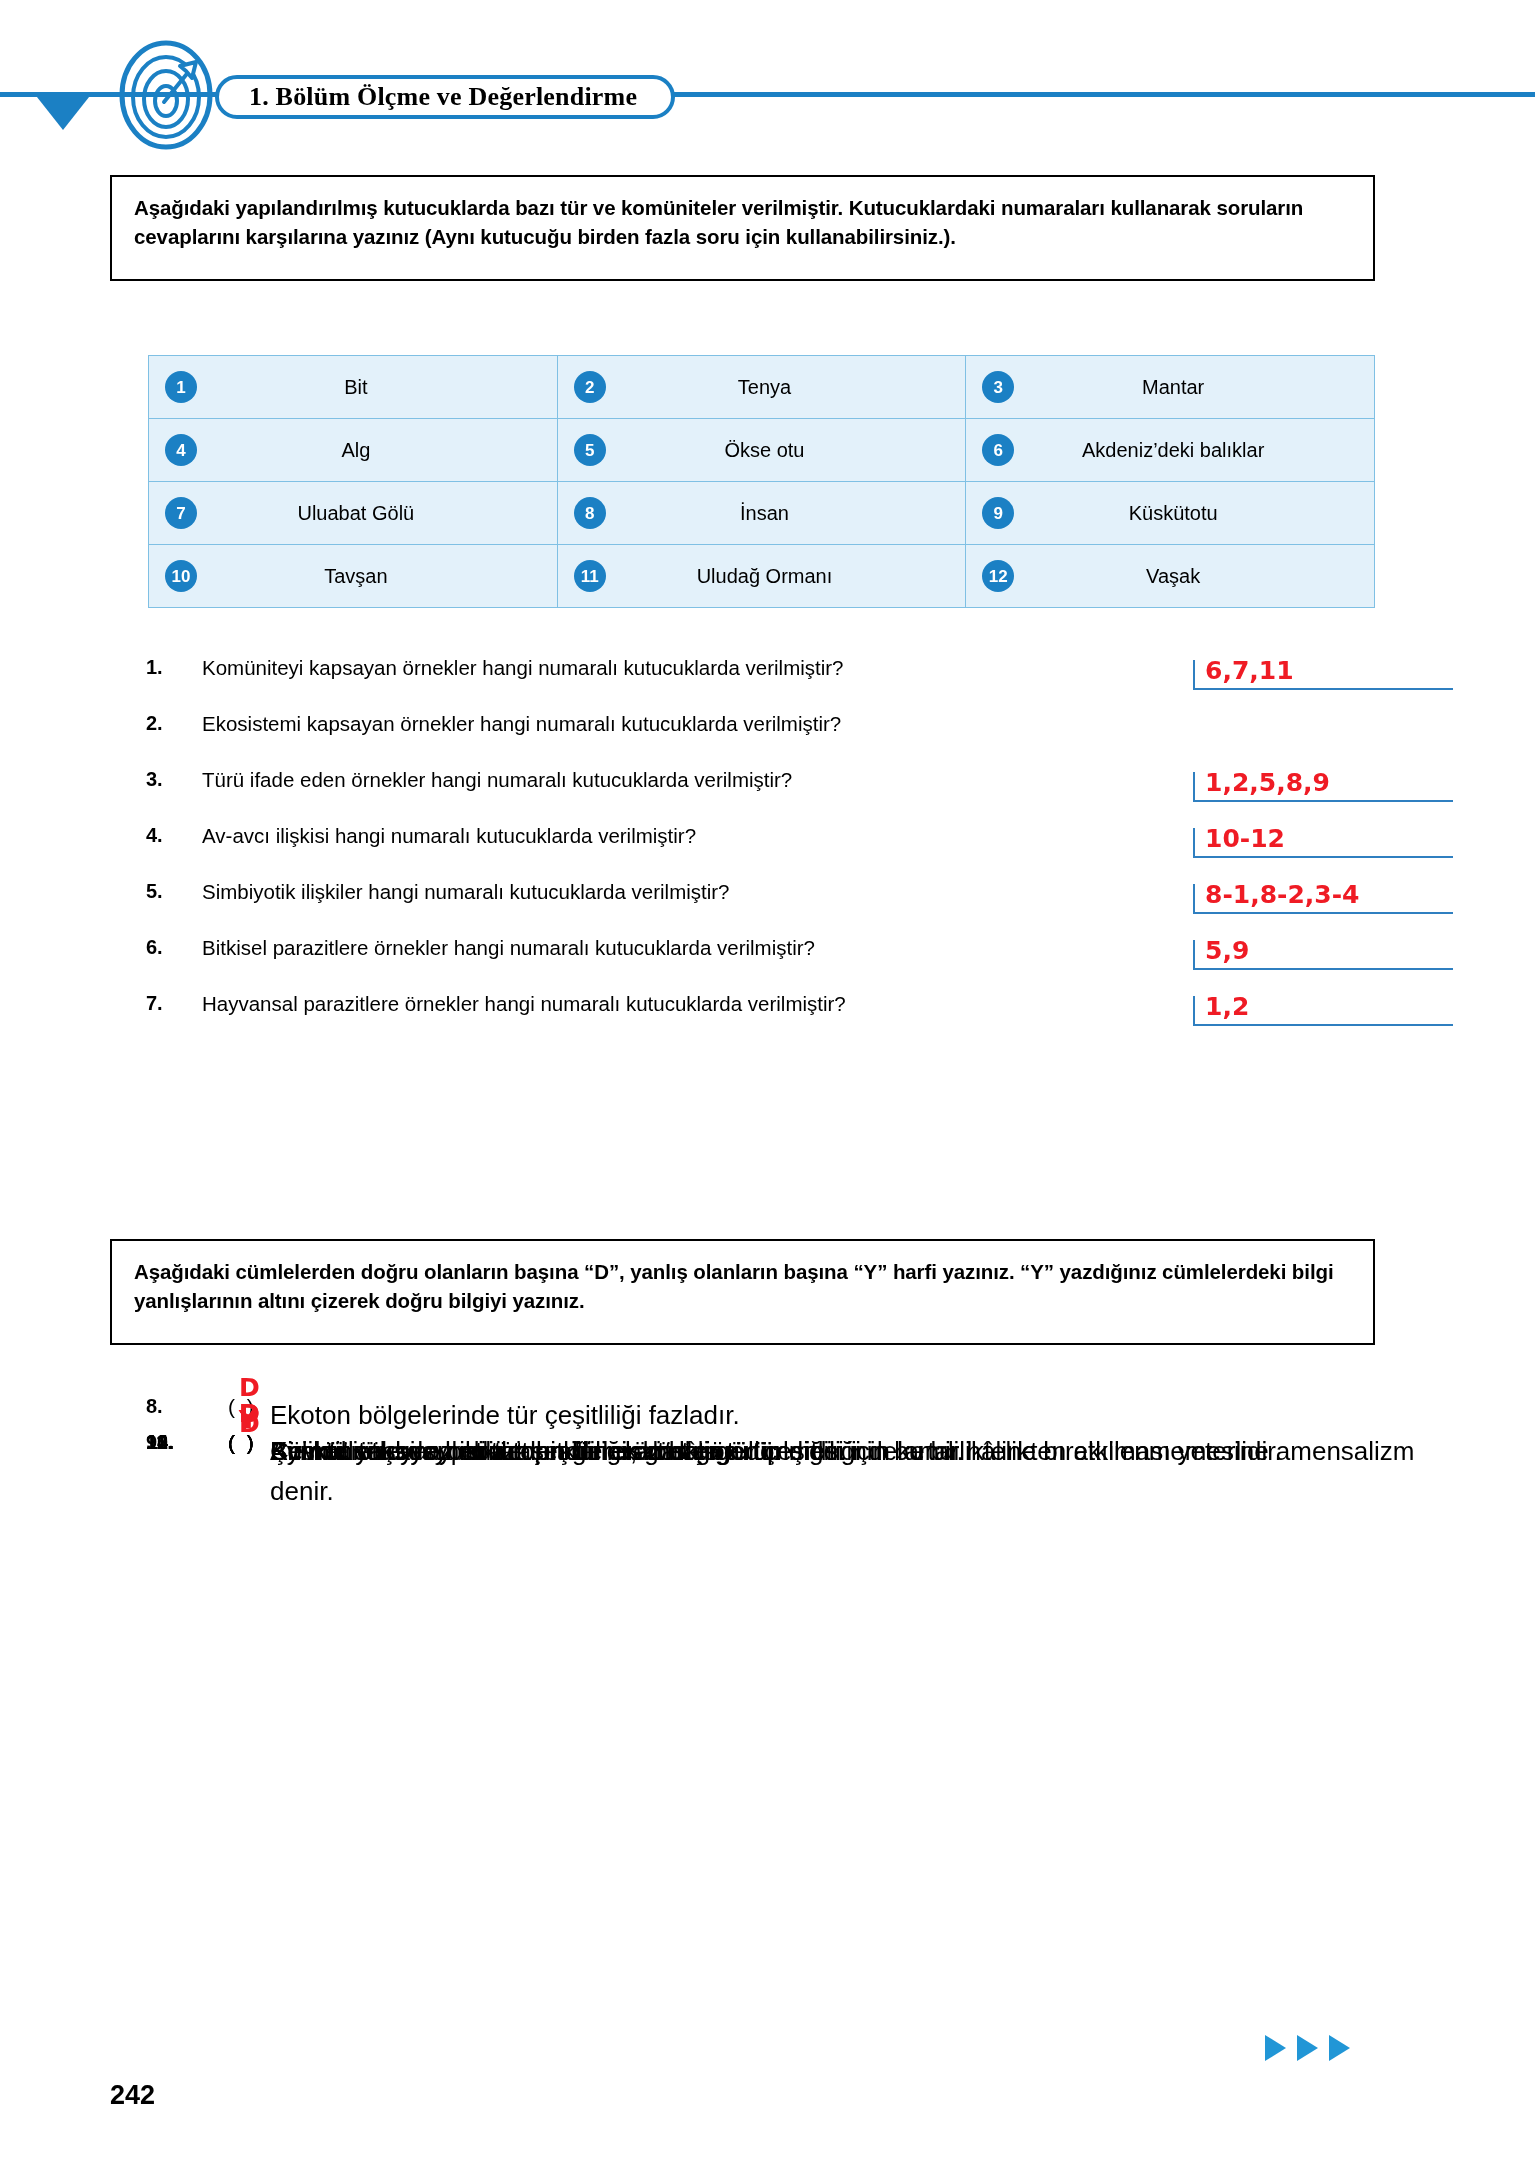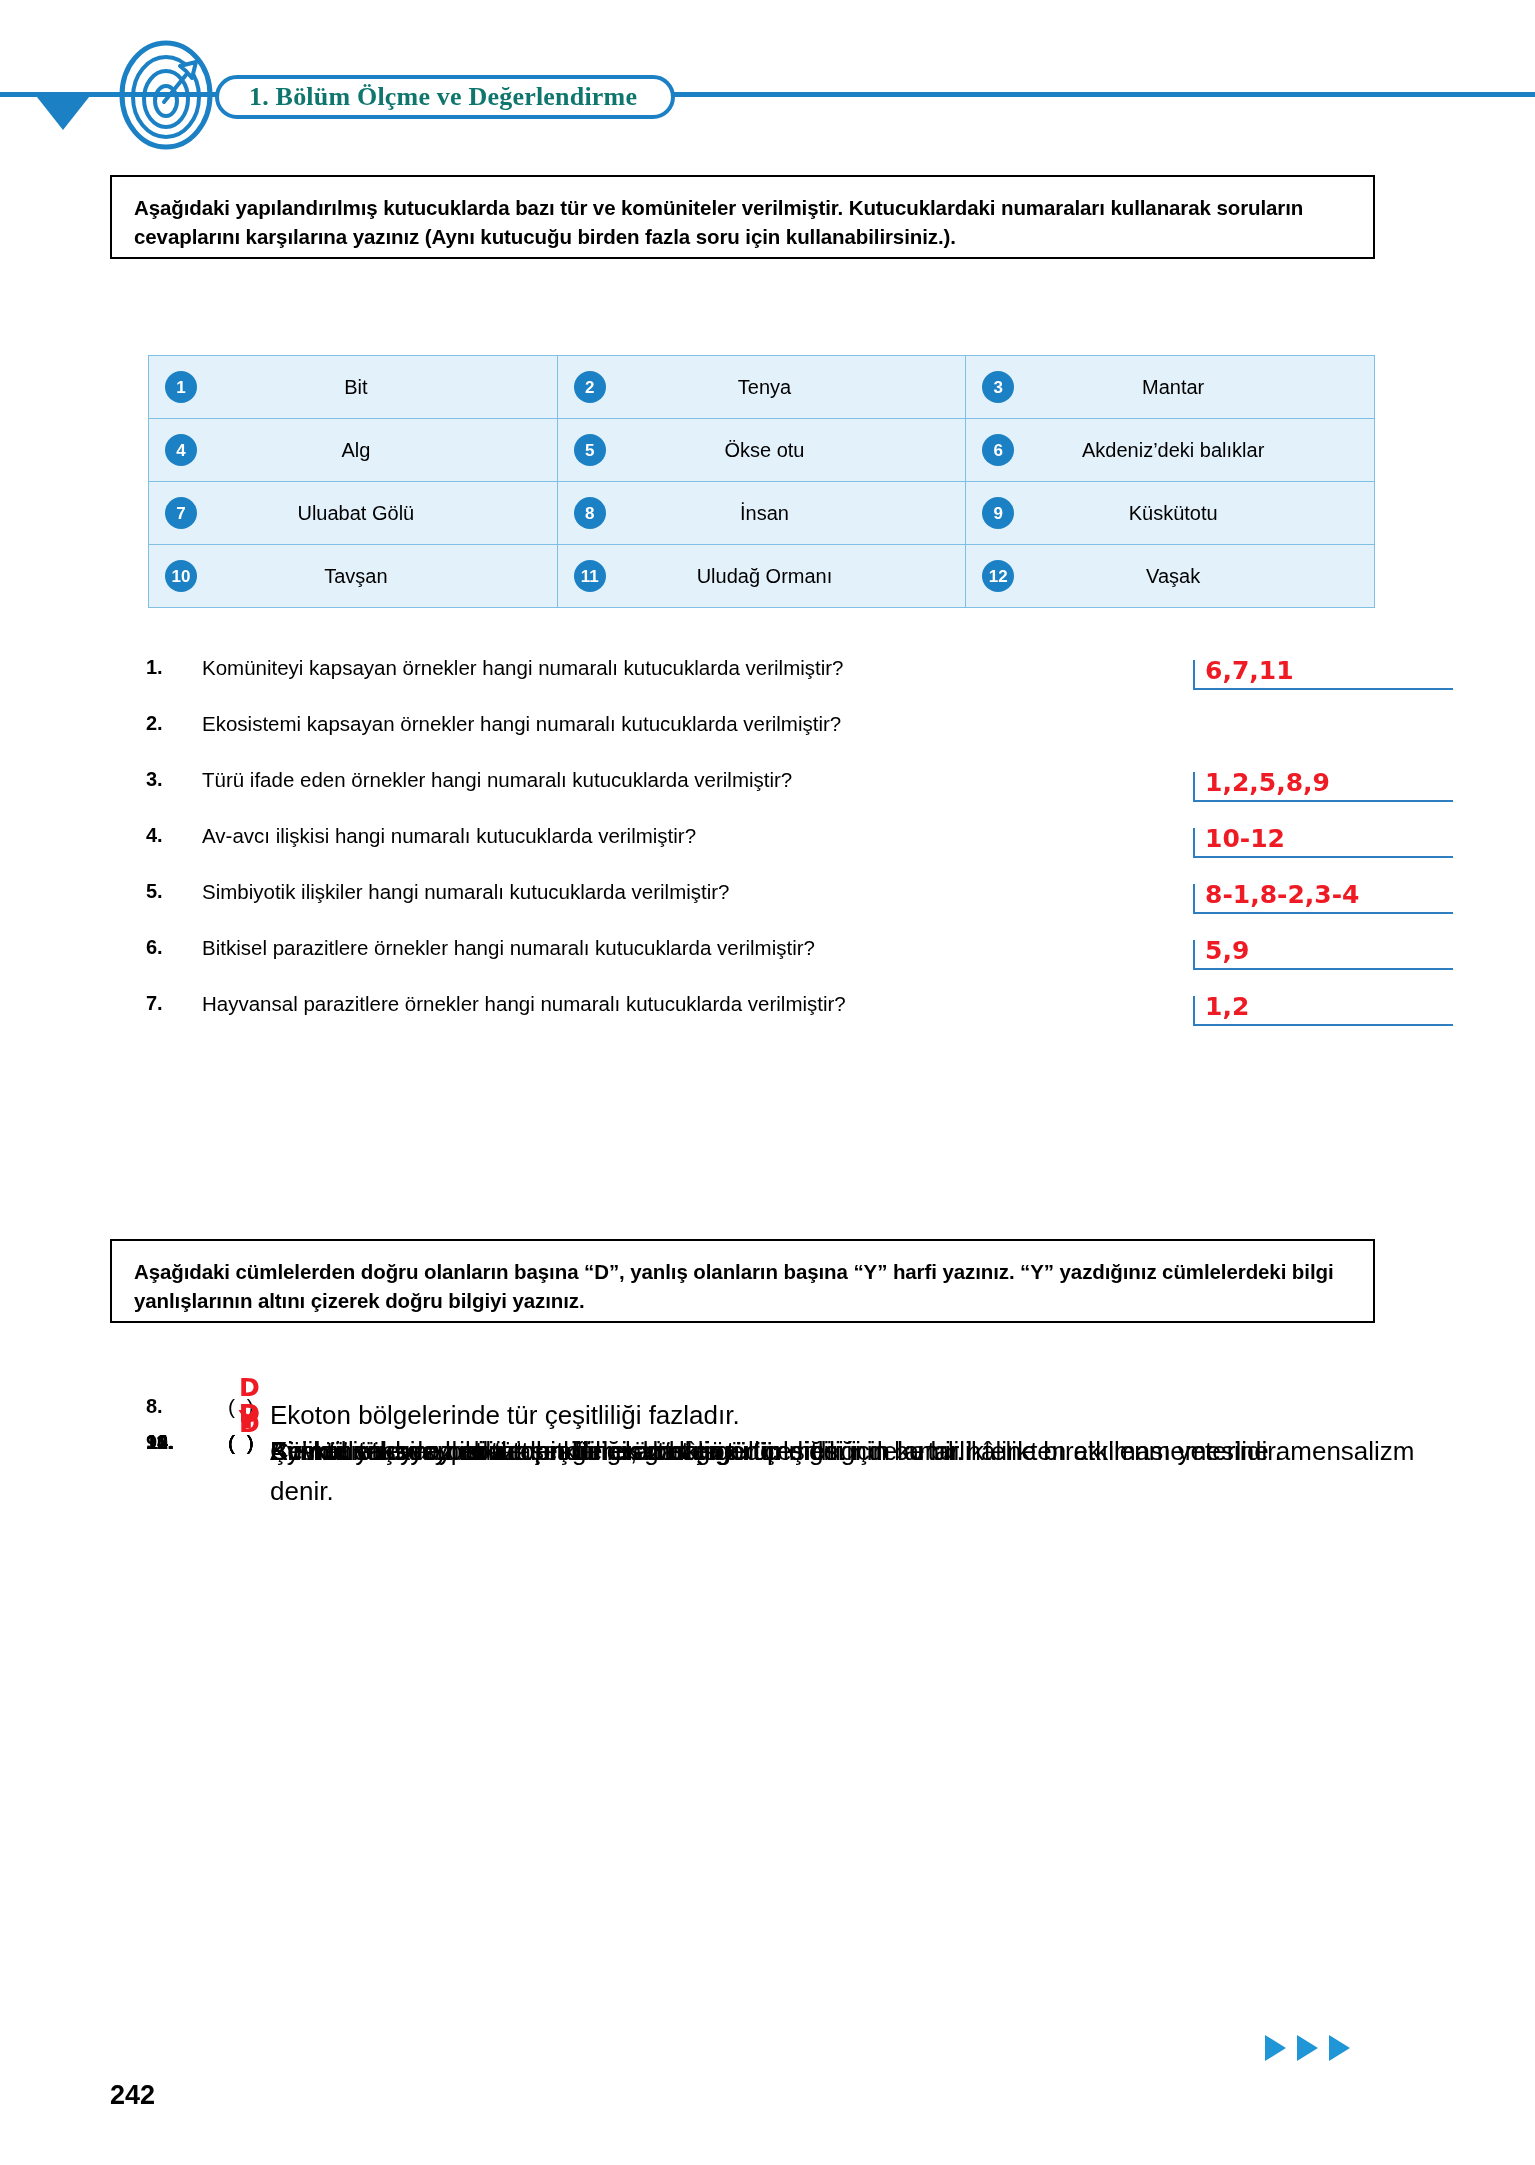--- a/index.html
+++ b/index.html
@@ -59,32 +59,32 @@
     border-radius: 26px;
     background: #ffffff;
     display: flex;
     align-items: center;
     box-sizing: border-box;
   }
   .title-pill span {
     font-family: "Liberation Serif", serif;
     font-weight: bold;
     font-size: 26px;
-    color: #0f766e;
+    color: #000000;
     letter-spacing: 0.2px;
     white-space: nowrap;
   }
 
   
   .instruction-box {
     position: absolute;
     box-sizing: border-box;
     border: 2.5px solid #000000;
     background: #ffffff;
-    padding: 16px 22px 6px 22px;
+    padding: 16px 22px 28px 22px;
   }
   .instruction-box p {
     margin: 0;
     font-weight: bold;
     font-size: 20.5px;
     line-height: 1.42;
     letter-spacing: -0.1px;
   }
   #instruction-box-1 { left: 110px; top: 175px; width: 1265px; }
   #instruction-box-2 { left: 110px; top: 1239px; width: 1265px; }

